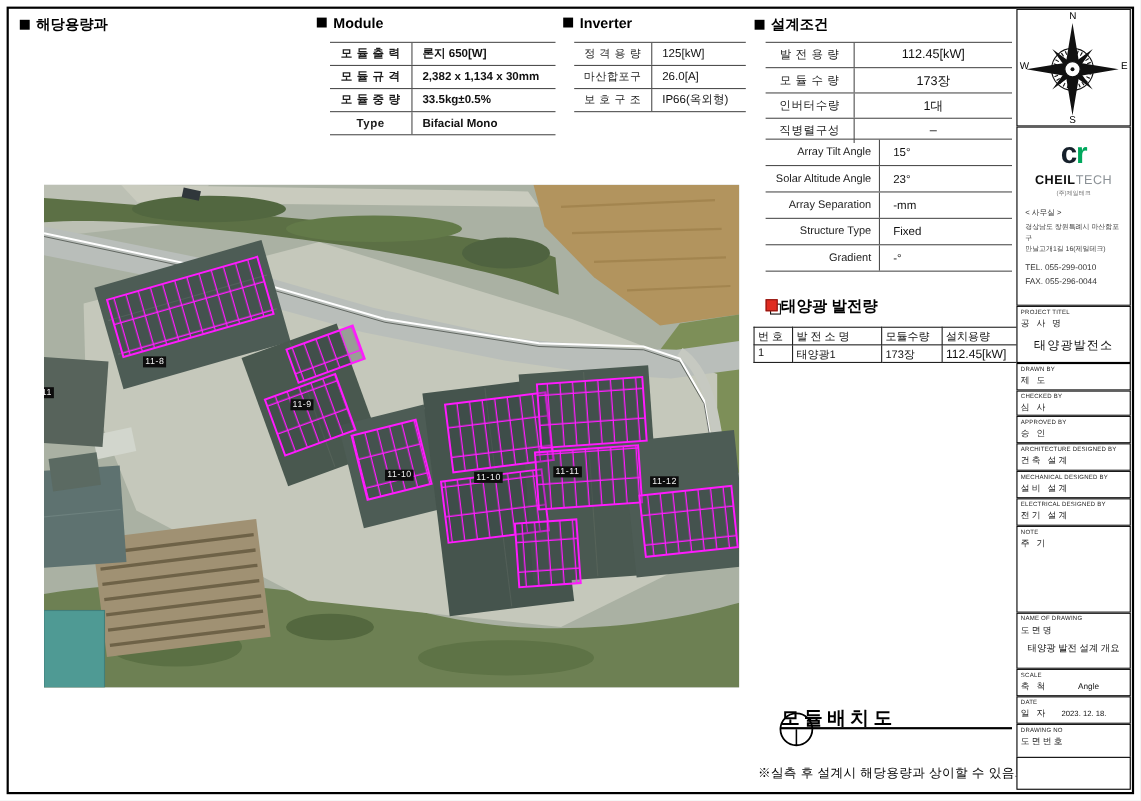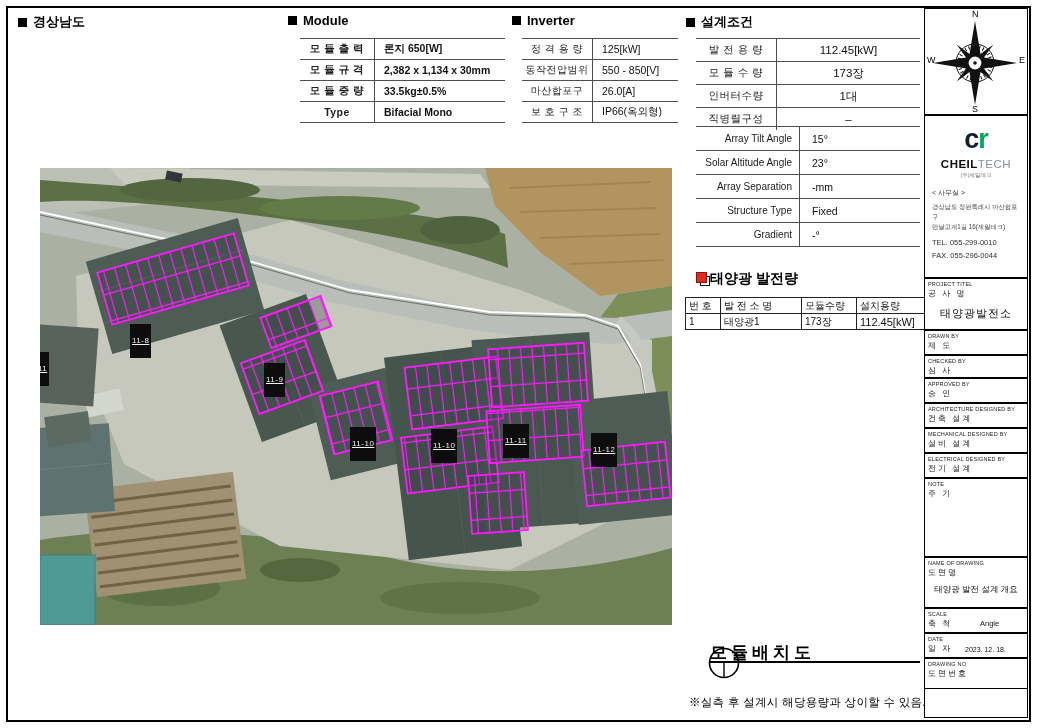--- a/index.html
+++ b/index.html
@@ -34,21 +34,21 @@
 
   
   .gen-table{position:absolute;border-collapse:collapse;font-size:10px;color:#111;}
   .gen-table th,.gen-table td{border:1px solid #222;text-align:left;padding:0 3px;height:15px;font-weight:normal;white-space:nowrap;}
   .gen-table td.big{font-size:11px;}
 
   
   .map{position:absolute;left:40px;top:168px;width:632px;height:457px;overflow:hidden;background:#aab1a3;}
   .map svg{display:block;}
   .pv{fill:url(#pvcells);stroke:#ff1aff;stroke-width:1.8;}
-  .map-label{position:absolute;background:#0d0d0d;color:#f2f2f2;font-size:8px;line-height:10px;padding:12px 2px;letter-spacing:0.5px;text-decoration:underline;}
+  .map-label{position:absolute;background:#0d0d0d;color:#f2f2f2;font-size:8px;line-height:10px;padding:0 2px;letter-spacing:0.5px;}
 
   
   .dwg-title{position:absolute;left:710px;top:641px;width:210px;
              font-size:17px;font-weight:bold;letter-spacing:4px;color:#000;}
   .dwg-underline{position:absolute;left:709px;top:661px;width:211px;height:2px;background:#000;}
   .note{position:absolute;left:689px;top:695px;font-size:11.5px;color:#000;letter-spacing:0.3px;}
 
   
   .sidebar{position:absolute;left:924px;top:8px;width:104px;height:712px;}
   .tb-box{position:absolute;left:0;right:0;border:1px solid #000;background:#fff;box-sizing:border-box;}
@@ -70,21 +70,21 @@
   .office .tf{font-size:7.5px;line-height:1.65;margin-top:6px;}
 </style>
 </head>
 <body>
 
 <div class="page">
   <div class="page-border"></div>
 
   <div class="sec-title" style="left:18px;top:13px;">
     <span class="bullet"></span>
-    <span>경상남도</span>
+    <span>해당용량과</span>
   </div>
 
   <div class="sec-title" style="left:288px;top:13px;">
     <span class="bullet"></span>
     <span>Module</span>
   </div>
   <div class="spec-table t-mod" style="left:300px;top:38px;width:205px;font-weight:bold;">
     <div class="spec-row">
         <div class="spec-label">모 듈 출 력</div>
         <div class="spec-value">론지 650[W]</div>
@@ -104,24 +104,20 @@
   </div>
 
   <div class="sec-title" style="left:512px;top:13px;">
     <span class="bullet"></span>
     <span>Inverter</span>
   </div>
   <div class="spec-table t-inv" style="left:522px;top:38px;width:156px;">
     <div class="spec-row">
         <div class="spec-label">정 격 용 량</div>
         <div class="spec-value">125[kW]</div>
-      </div>
-    <div class="spec-row">
-        <div class="spec-label">동작전압범위</div>
-        <div class="spec-value">550 - 850[V]</div>
       </div>
     <div class="spec-row">
         <div class="spec-label">마산합포구</div>
         <div class="spec-value">26.0[A]</div>
       </div>
     <div class="spec-row bb">
         <div class="spec-label">보 호 구 조</div>
         <div class="spec-value">IP66(옥외형)</div>
       </div>
   </div>

